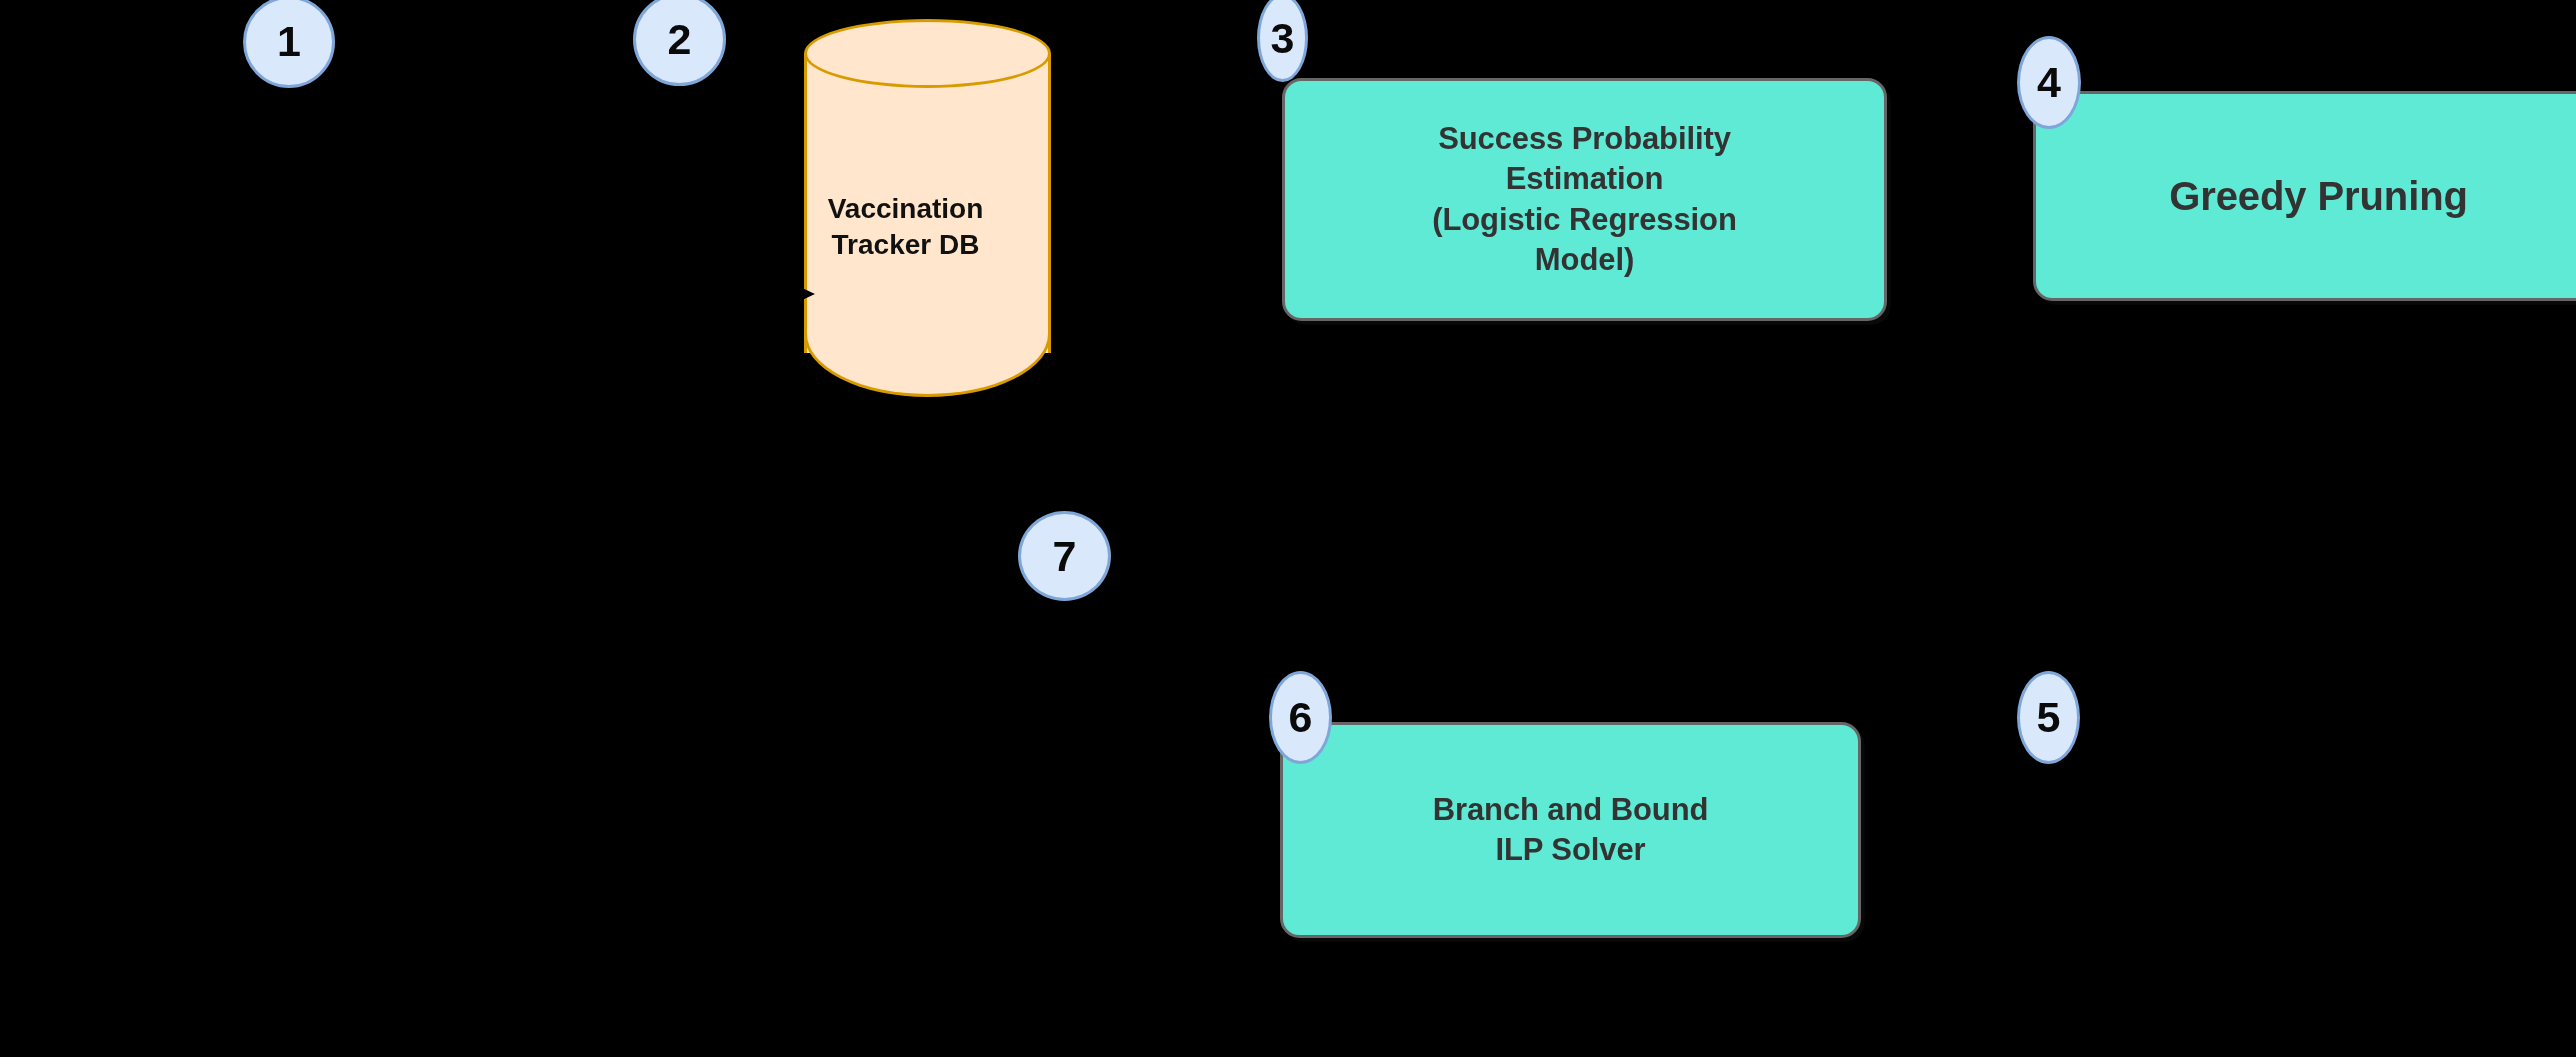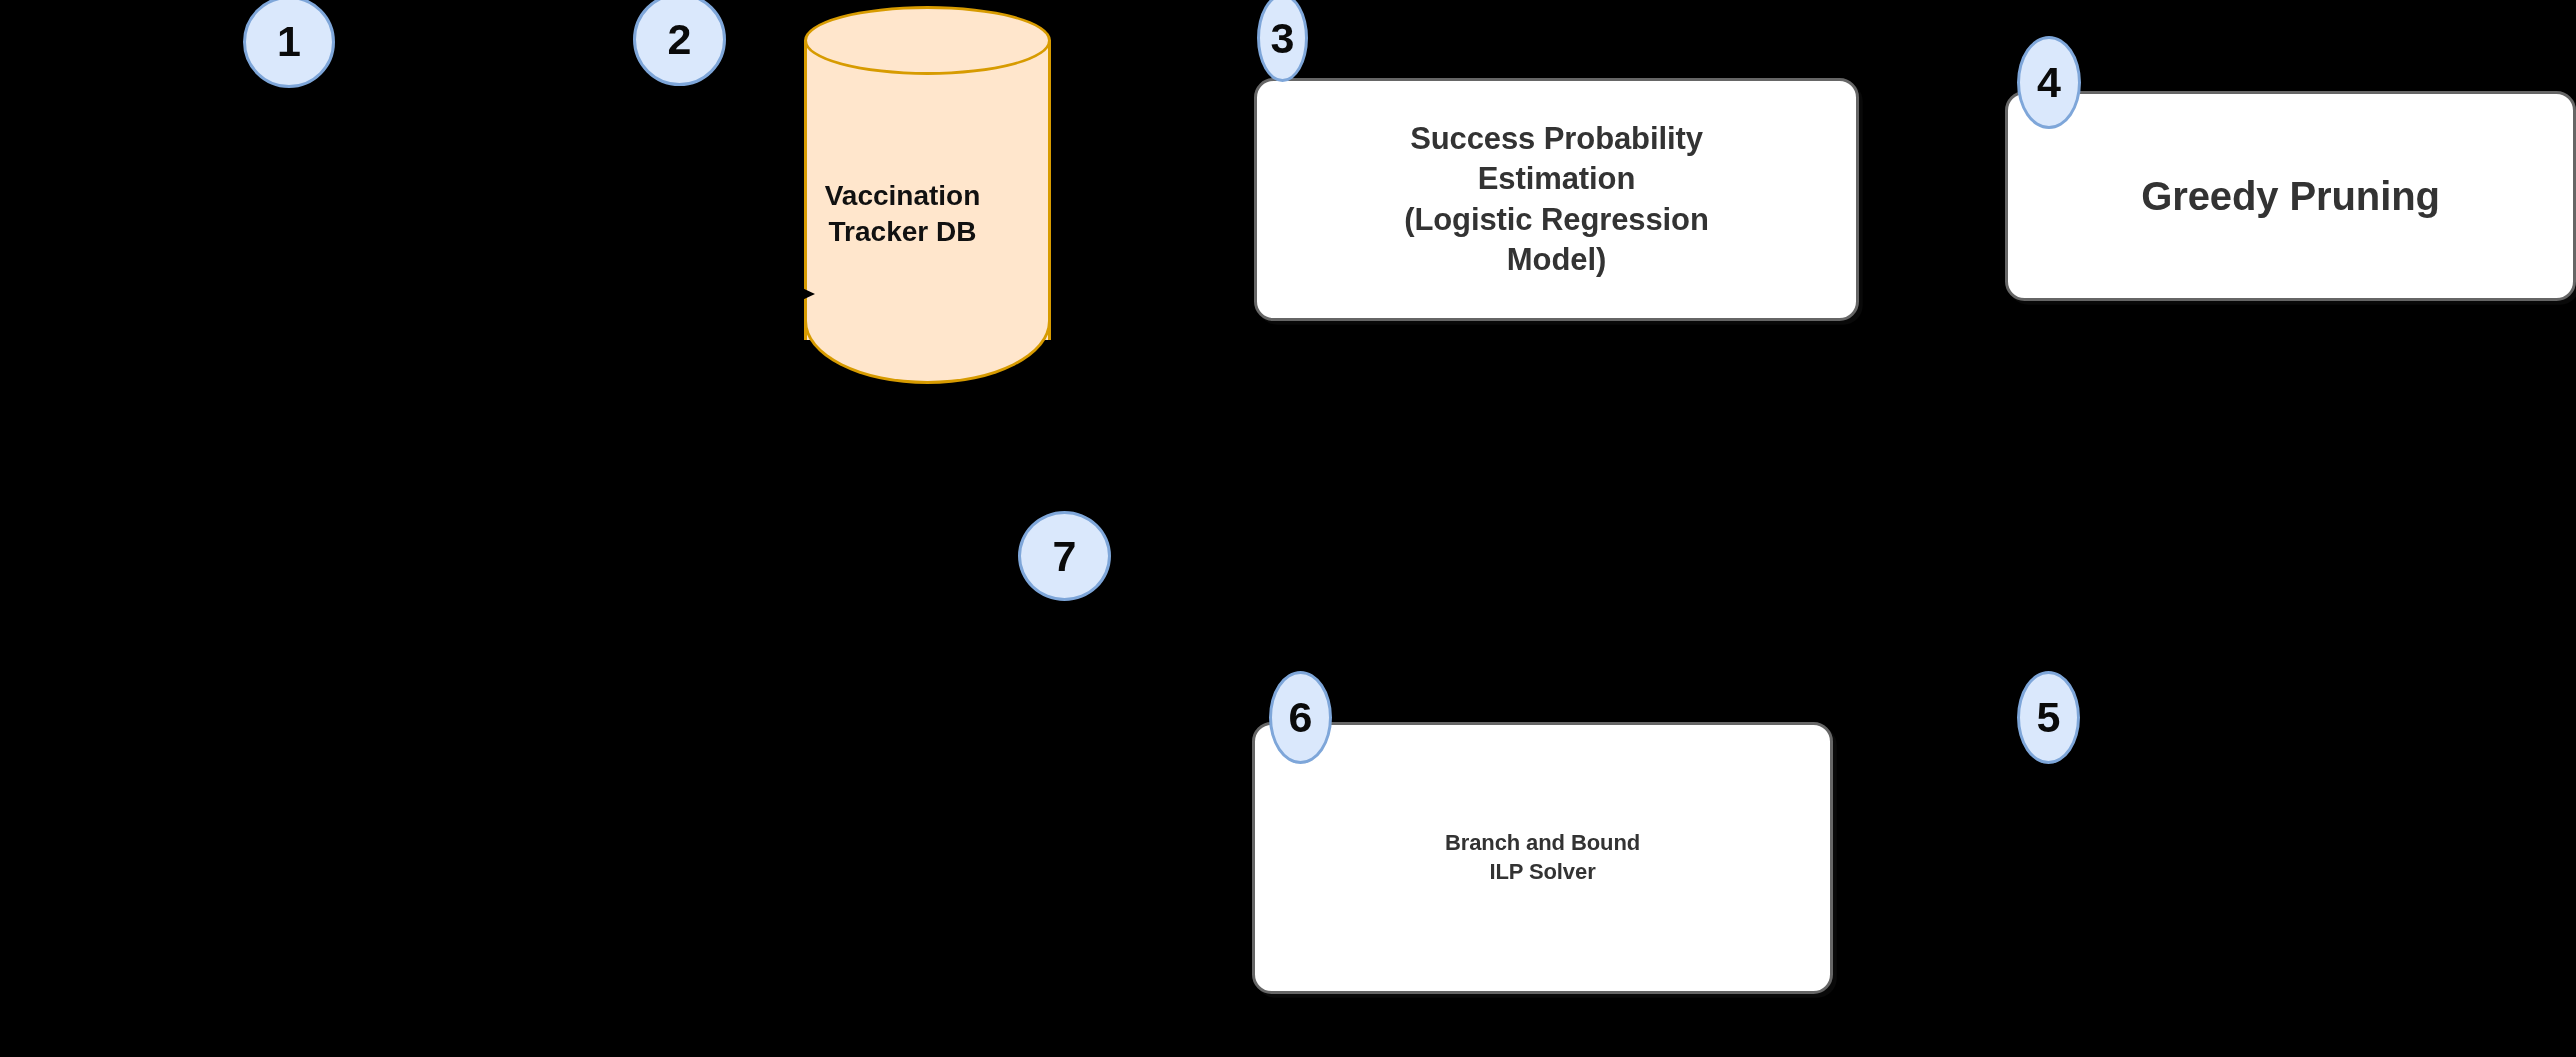--- a/index.html
+++ b/index.html
@@ -17,33 +17,34 @@
     position: relative;
     width: 2576px;
     height: 1057px;
     background: #000000;
   }
 
   
   .node {
     position: absolute;
     box-sizing: border-box;
-    background: #ffffff;
+    background: #5eead4;
     border: 3px solid #666666;
     border-radius: 19.5px;
     display: flex;
     align-items: center;
     justify-content: center;
     text-align: center;
     color: #333333;
     font-weight: bold;
     line-height: 1.30;
     letter-spacing: -0.1px;
     box-shadow: 3.7px 3.7px 0 rgba(255,255,255,0.035);
     z-index: 2;
+    margin-left: 28px;
   }
   .node .label {
     display: block;
     padding: 0 19.5px;
     white-space: pre-line;
   }
 
   
   .cylinder {
     position: absolute;
@@ -120,21 +121,21 @@
   <div class="badge" style="left:243px; top:-4.5px; width:92px; height:92px; font-size:43px;">
     <span>1</span>
   </div>
 
   <div class="badge" style="left:633px; top:-7.5px; width:93px; height:93px; font-size:43px;">
     <span>2</span>
   </div>
 
   <div class="arrowhead" style="left:800px; top:287px;"></div>
 
-  <div class="cylinder" style="left:804px; top:6px; width:197px; height:377px;">
+  <div class="cylinder" style="left:804px; top:19px; width:197px; height:377px;padding-left:6px;">
     <div class="cyl-body" style="top:34px; width:247px; height:300px;"></div>
     <div class="cyl-bottom" style="top:315px; width:247px; height:63px;"></div>
     <div class="cyl-top" style="top:0px; width:247px; height:69px;"></div>
     <div class="cyl-text" style="top:172px; font-size:28px;">Vaccination
 Tracker DB</div>
   </div>
 
   <div class="node" style="left:1254px; top:78px; width:605px; height:243px; font-size:31px;">
     <span class="label">Success Probability
 Estimation
@@ -149,21 +150,21 @@
     <span class="label">Greedy Pruning</span>
   </div>
   <div class="badge" style="left:2017px; top:36px; width:64px; height:93px; border-radius:50%; font-size:43px;">
     <span>4</span>
   </div>
 
   <div class="badge" style="left:1018px; top:511px; width:93px; height:90px; font-size:43px;">
     <span>7</span>
   </div>
 
-  <div class="node" style="left:1252px; top:722px; width:581px; height:272px; font-size:22px;">
+  <div class="node" style="left:1252px; top:722px; width:581px; height:216px; font-size:31px;">
     <span class="label">Branch and Bound
 ILP Solver</span>
   </div>
   <div class="badge" style="left:1269px; top:671px; width:63px; height:93px; border-radius:50%; font-size:43px;">
     <span>6</span>
   </div>
 
   <div class="badge" style="left:2017px; top:671px; width:63px; height:93px; border-radius:50%; font-size:43px;">
     <span>5</span>
   </div>

